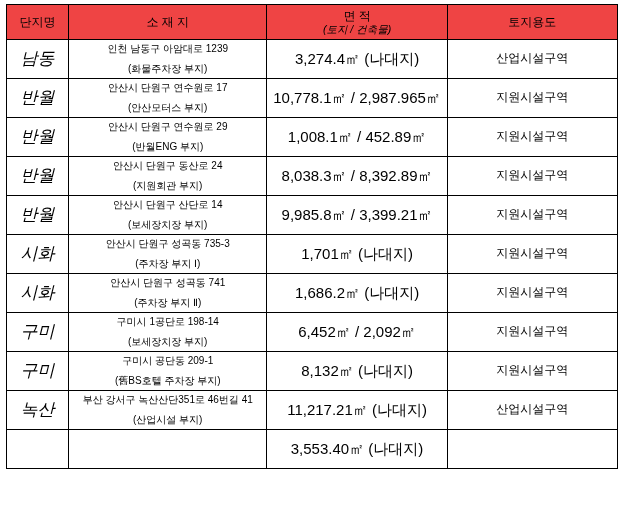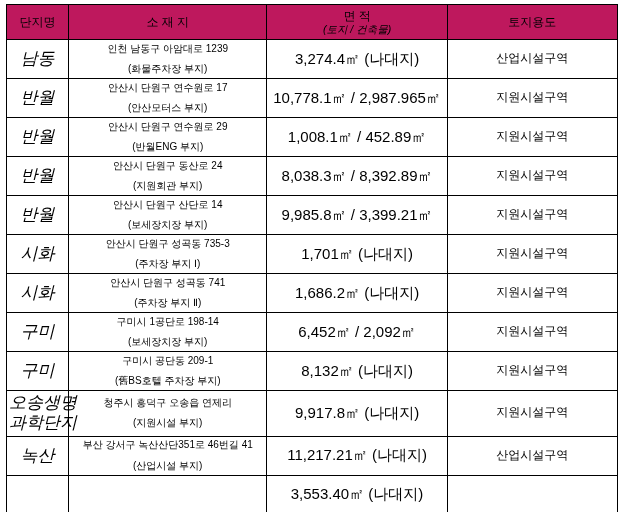--- a/index.html
+++ b/index.html
@@ -28,21 +28,21 @@
   }
   table.data th, table.data td {
     border: 1px solid #000000;
     text-align: center;
     vertical-align: middle;
     padding: 2px 2px;
     line-height: 1.25;
     word-break: keep-all;
   }
   thead th {
-    background: #be185d;
+    background: #ef4444;
     font-weight: normal;
     font-size: 12px;
     height: 30px;
   }
   .col-name  { width: 62px; }
   .col-loc   { width: 198px; }
   .col-area  { width: 180px; }
   .col-use   { width: 170px; }
   tbody td {
     height: 34px;
@@ -205,34 +205,20 @@
             <span class="l1">구미시 공단동 209-1</span>
             <span class="l2">(舊BS호텔 주차장 부지)</span>
           </td>
           <td class="area">8,132㎡ (나대지)</td>
           <td class="use">
             <span class="u1">지원시설구역</span>
           </td>
         </tr>
         <tr>
           <td class="name">
-            <span class="two-line">오송생명</span>
-            <span class="two-line">과학단지</span>
-          </td>
-          <td class="loc">
-            <span class="l1">청주시 흥덕구 오송읍 연제리</span>
-            <span class="l2">(지원시설 부지)</span>
-          </td>
-          <td class="area">9,917.8㎡ (나대지)</td>
-          <td class="use">
-            <span class="u1">지원시설구역</span>
-          </td>
-        </tr>
-        <tr>
-          <td class="name">
             <span class="two-line">녹산</span>
           </td>
           <td class="loc">
             <span class="l1">부산 강서구 녹산산단351로 46번길 41</span>
             <span class="l2">(산업시설 부지)</span>
           </td>
           <td class="area">11,217.21㎡ (나대지)</td>
           <td class="use">
             <span class="u1">산업시설구역</span>
           </td>

